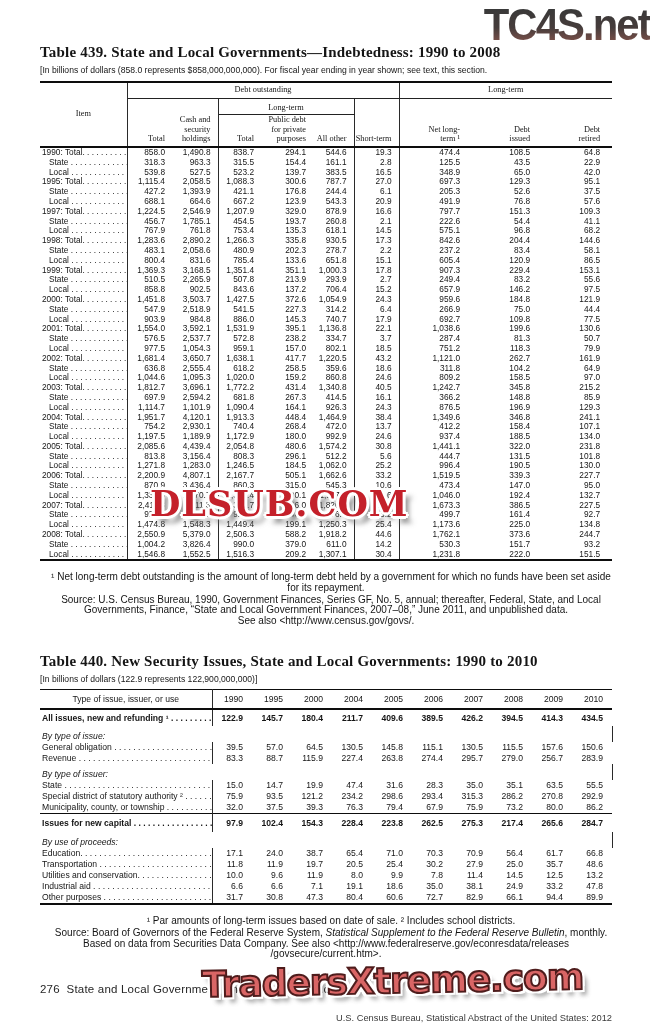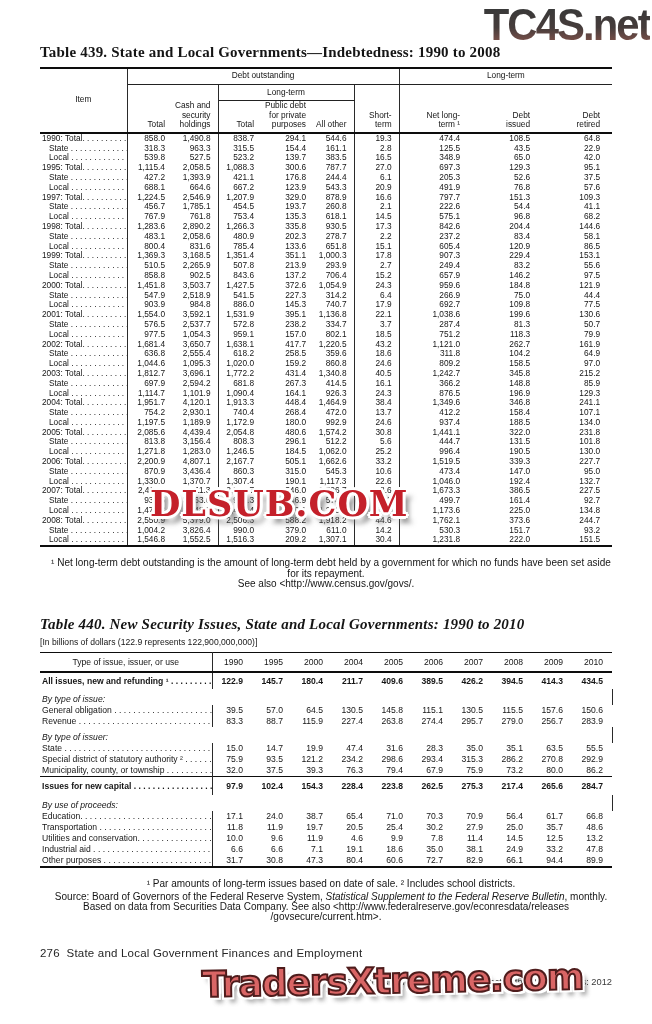--- a/index.html
+++ b/index.html
@@ -4,37 +4,37 @@
 <style>
   html,body{margin:0;padding:0;background:#e8e8e8;}
   .page{position:relative;width:652px;height:1024px;background:#ffffff;overflow:hidden;
         font-family:"Liberation Sans",sans-serif;color:#151515;}
   .content{margin:0 40px;width:572px;}
 
   
   .tbl-title{font-family:"Liberation Serif",serif;font-weight:bold;font-size:15px;
              margin:0;letter-spacing:.2px;}
   #t439-title{padding-top:44px;}
-  #t440-title{padding-top:27px;font-style:italic;}
+  #t440-title{padding-top:27px;}
   .bracket{font-size:8.6px;line-height:10.2px;margin-top:4px;}
 
   
   table{border-collapse:collapse;table-layout:fixed;width:572px;margin-top:6px;}
   td,th{padding:0;font-weight:normal;}
   .num{text-align:right;font-size:8.3px;line-height:9.8px;padding-right:7px;
        white-space:nowrap;overflow:hidden;}
   td.lbl{font-size:8.3px;line-height:9.8px;white-space:nowrap;overflow:hidden;
          border-right:1px solid #2a2a2a;padding-left:2px;}
   tr.total{font-weight:bold;}
   #t439 tr.sub td.lbl{padding-left:9px;}
 
   
   #t439{border-top:2px solid #0d0d0d;border-bottom:2px solid #0d0d0d;}
   #t439 thead{border-bottom:2px solid #0d0d0d;}
-  #t439 th{font-size:8.3px;line-height:9.6px;vertical-align:bottom;padding-bottom:2px;}
+  #t439 th{font-size:8.3px;line-height:9.6px;vertical-align:bottom;padding-bottom:2px;font-family:Liberation Serif, serif;}
   #t439 th.band{text-align:center;vertical-align:middle;border-bottom:1px solid #222;
                 height:14px;padding-bottom:1px;}
   #t439 th.band2{text-align:center;border-bottom:1px solid #222;height:13px;}
   #t439 th.item-h{text-align:center;vertical-align:middle;}
   #t439 th.num-h{text-align:right;padding-right:7px;}
   .vr{border-right:1px solid #2a2a2a;}
   th.pl{padding-left:14px;}
   th.pl2{padding-left:28px;padding-right:12px !important;}
   #t439 td.c8,#t439 th.c8{padding-right:12px;}
   #t439 td.c9,#t439 th.c9{padding-right:12px;}
@@ -87,20 +87,21 @@
 <body>
 
 <div class="page">
 
   <div class="wm-top">TC4S.net</div>
 
   <div class="content">
 
     <h1 class="tbl-title" id="t439-title">Table 439. State and Local Governments—Indebtedness: 1990 to 2008</h1>
     <div class="bracket">
+      <div>[In billions of dollars (858.0 represents $858,000,000,000). For fiscal year ending in year shown; see text, this section.</div>
     </div>
 
     <table id="t439">
       <colgroup>
         <col style="width:87px">
           <col style="width:45px">
           <col style="width:46px">
         <col style="width:43px">
           <col style="width:52px">
           <col style="width:41px">
@@ -633,20 +634,21 @@
             <td class="num vr">30.4</td>
             <td class="num c8">1,231.8</td>
             <td class="num c9">222.0</td>
             <td class="num c10">151.5</td>
           </tr>
         </tbody>
     </table>
 
     <div class="fns">
       <div class="fn-indent">¹ Net long-term debt outstanding is the amount of long-term debt held by a government for which no funds have been set aside for its repayment.</div>
+      <div class="fn-indent gap">Source: U.S. Census Bureau, 1990, Government Finances, Series GF, No. 5, annual; thereafter, Federal, State, and Local Governments, Finance, “State and Local Government Finances, 2007–08,” June 2011, and unpublished data.</div>
       <div>See also &lt;http://www.census.gov/govs/.</div>
     </div>
 
     <h1 class="tbl-title" id="t440-title">Table 440. New Security Issues, State and Local Governments: 1990 to 2010</h1>
     <div class="bracket">[In billions of dollars (122.9 represents 122,900,000,000)]</div>
 
     <table id="t440">
       <colgroup>
         <col style="width:172px">
         <col style="width:40px">
@@ -800,21 +802,21 @@
             <td class="num c8">27.9</td>
             <td class="num c9">25.0</td>
             <td class="num c10">35.7</td>
             <td class="num">48.6</td>
           </tr>
           <tr>
             <td class="lbl">Utilities and conservation. . . . . . . . . . . . . . . . . . .</td>
             <td class="num">10.0</td>
             <td class="num">9.6</td>
             <td class="num">11.9</td>
-            <td class="num">4.6</td>
+            <td class="num">8.0</td>
             <td class="num">9.9</td>
             <td class="num">7.8</td>
             <td class="num c8">11.4</td>
             <td class="num c9">14.5</td>
             <td class="num c10">12.5</td>
             <td class="num">13.2</td>
           </tr>
           <tr>
             <td class="lbl">Industrial aid . . . . . . . . . . . . . . . . . . . . . . . . . . . .</td>
             <td class="num">6.6</td>

